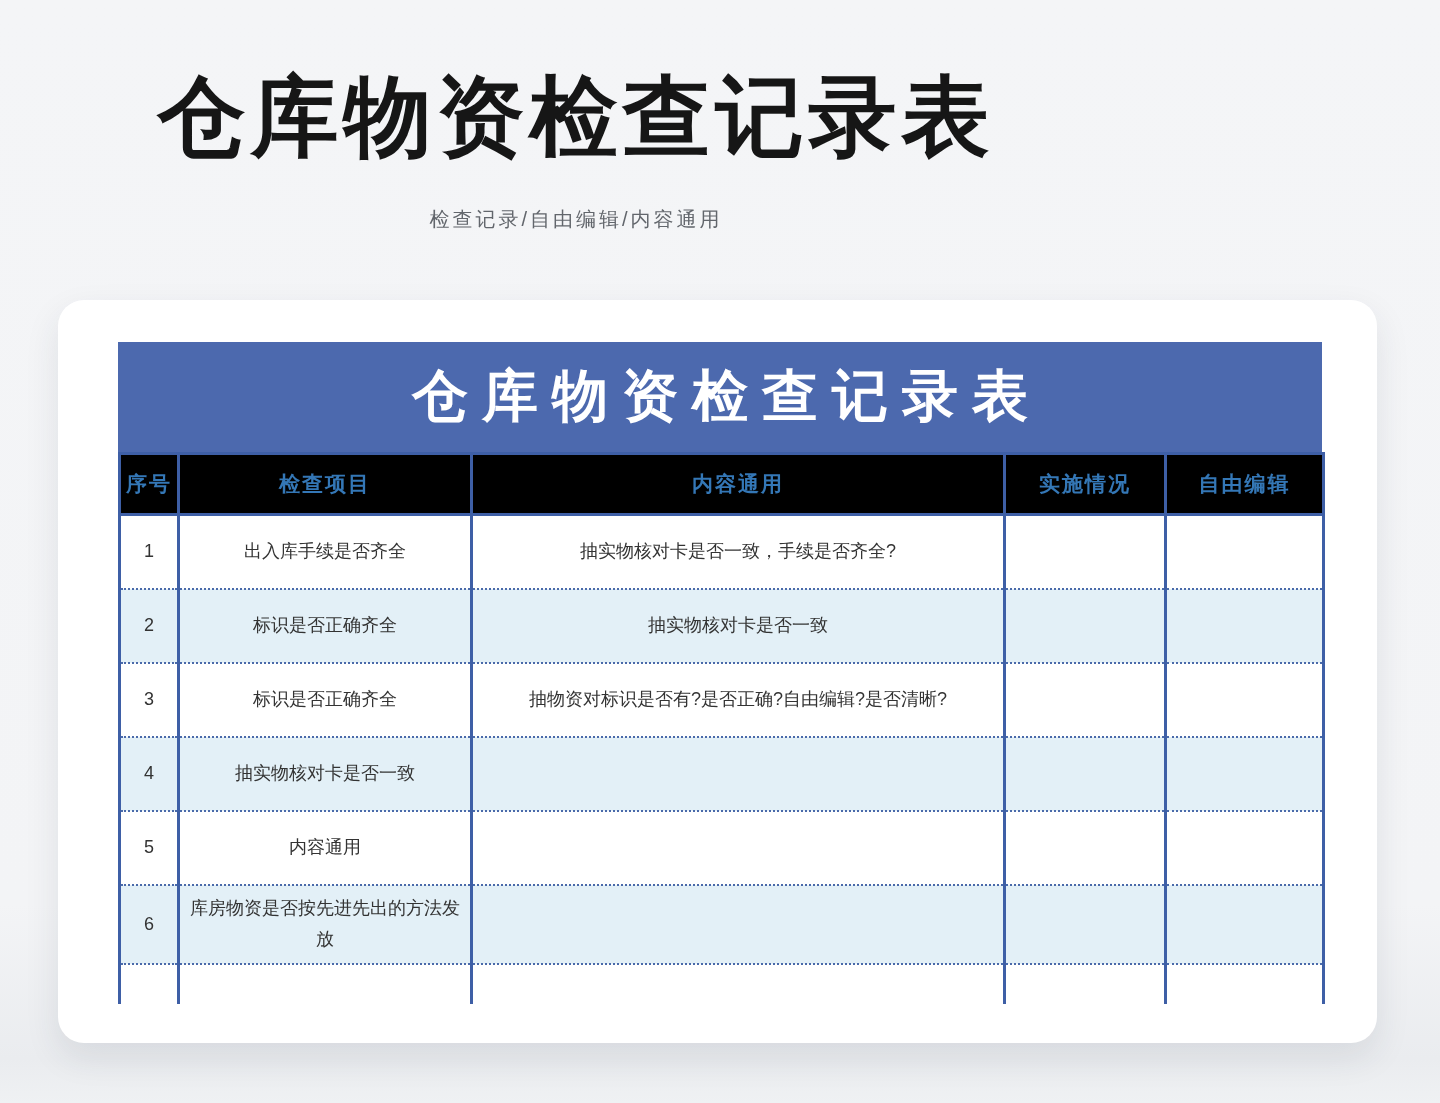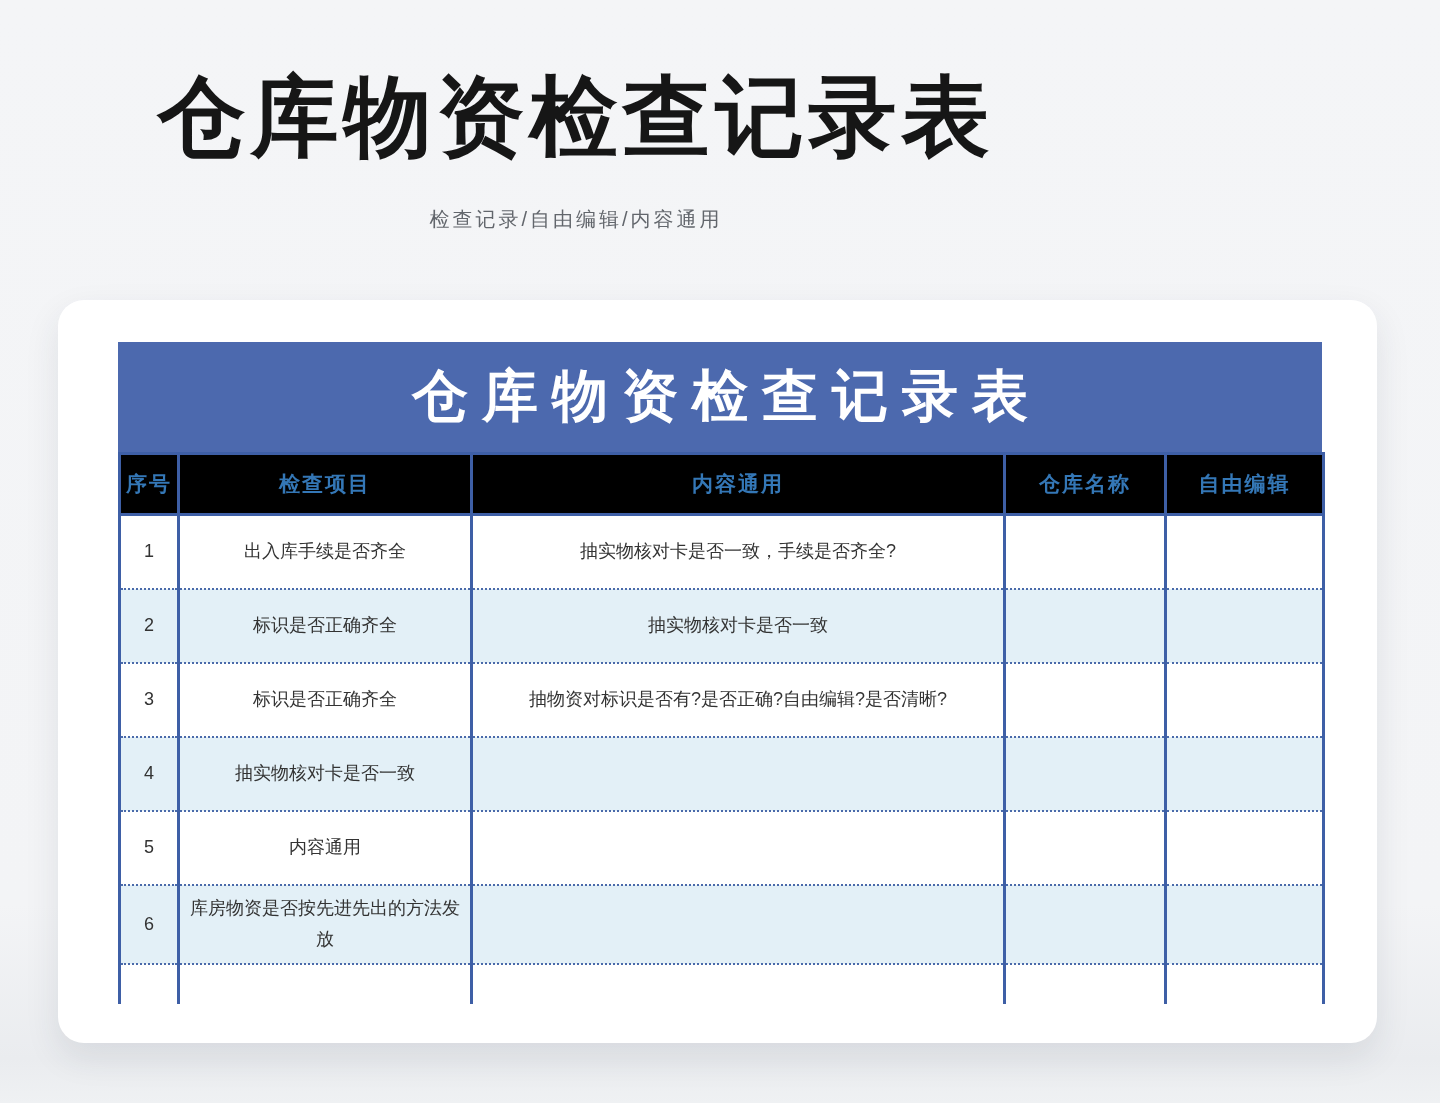--- a/index.html
+++ b/index.html
@@ -122,21 +122,21 @@
             <col style="width:293px">
             <col style="width:533px">
             <col style="width:161px">
             <col style="width:158px">
         </colgroup>
         <thead>
           <tr>
             <th>序号</th>
             <th>检查项目</th>
             <th>内容通用</th>
-            <th>仓库名称</th>
+            <th>实施情况</th>
             <th>自由编辑</th>
           </tr>
         </thead>
         <tbody>
           <tr>
             <td class="col-no">1</td>
             <td class="col-item">出入库手续是否齐全</td>
             <td class="col-method">抽实物核对卡是否一致，手续是否齐全?</td>
             <td class="col-status"></td>
             <td class="col-conclusion"></td>

